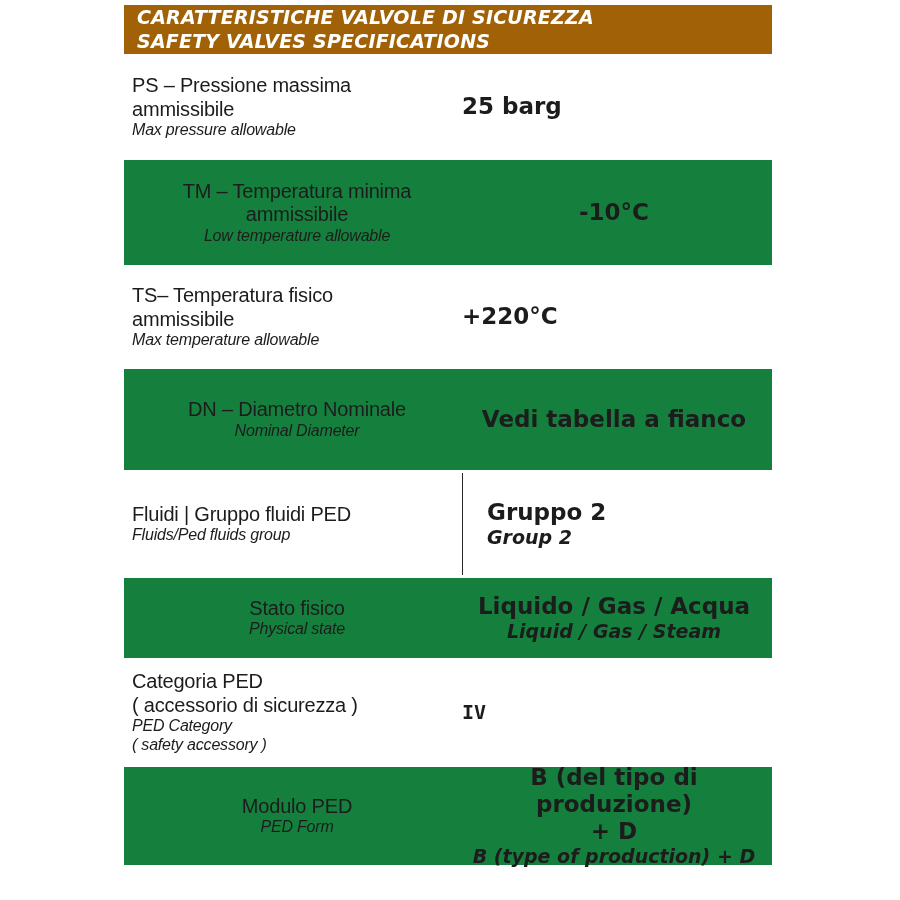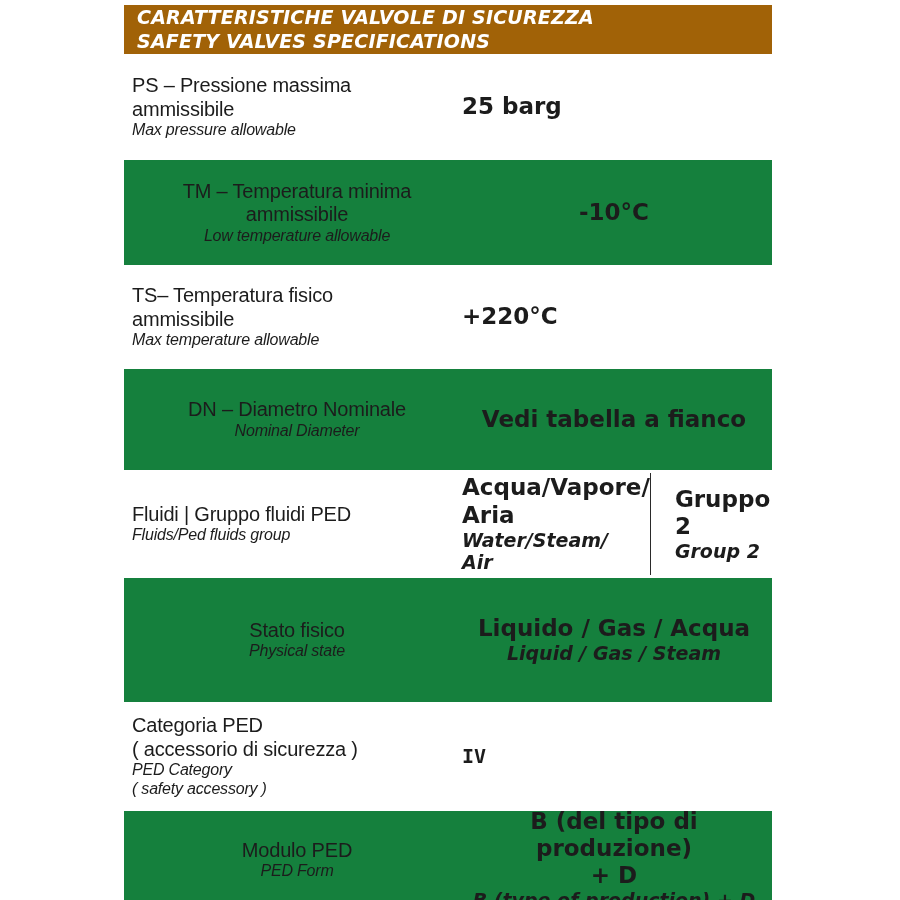--- a/index.html
+++ b/index.html
@@ -83,33 +83,27 @@
       <div class="cell value-cell">
         <div class="val-it">Vedi tabella a fianco</div>
       </div>
     </div>
 
     <div class="row" style="height:108px">
       <div class="cell label-cell">
         <div class="lab-it">Fluidi | Gruppo fluidi PED</div>
         <div class="lab-en">Fluids/Ped fluids group</div>
       </div>
-      <div class="cell value-cell narrow">
-        <div class="val-it">Acqua/Vapore/
-Aria</div>
-        <div class="val-en">Water/Steam/
-Air</div>
-      </div>
       <div class="cell group-cell">
         <div class="val-it">Gruppo 2</div>
         <div class="val-en">Group 2</div>
       </div>
     </div>
 
-    <div class="row alt" style="height:124px">
+    <div class="row alt" style="height:80px">
       <div class="cell label-cell">
         <div class="lab-it">Stato fisico</div>
         <div class="lab-en">Physical state</div>
       </div>
       <div class="cell value-cell">
         <div class="val-it">Liquido / Gas / Acqua</div>
         <div class="val-en">Liquid / Gas / Steam</div>
       </div>
     </div>
 

